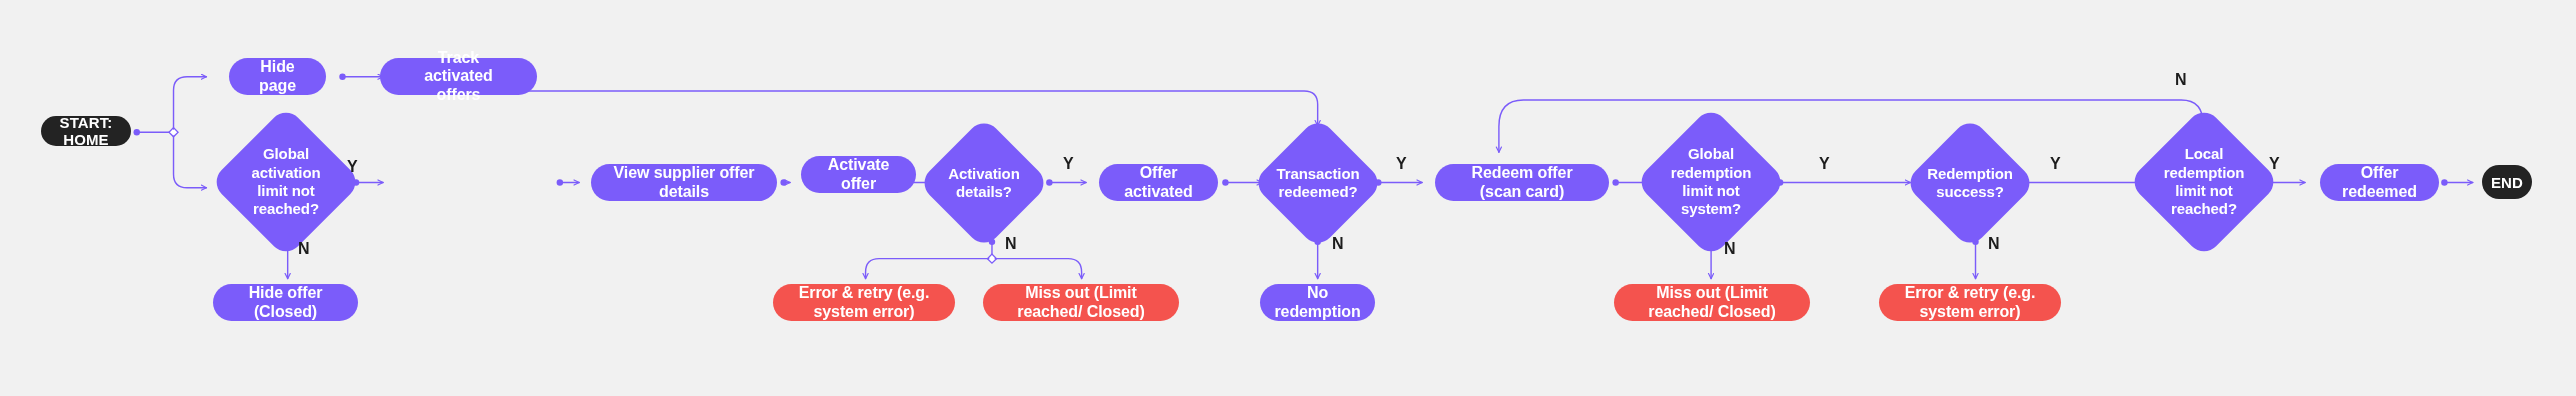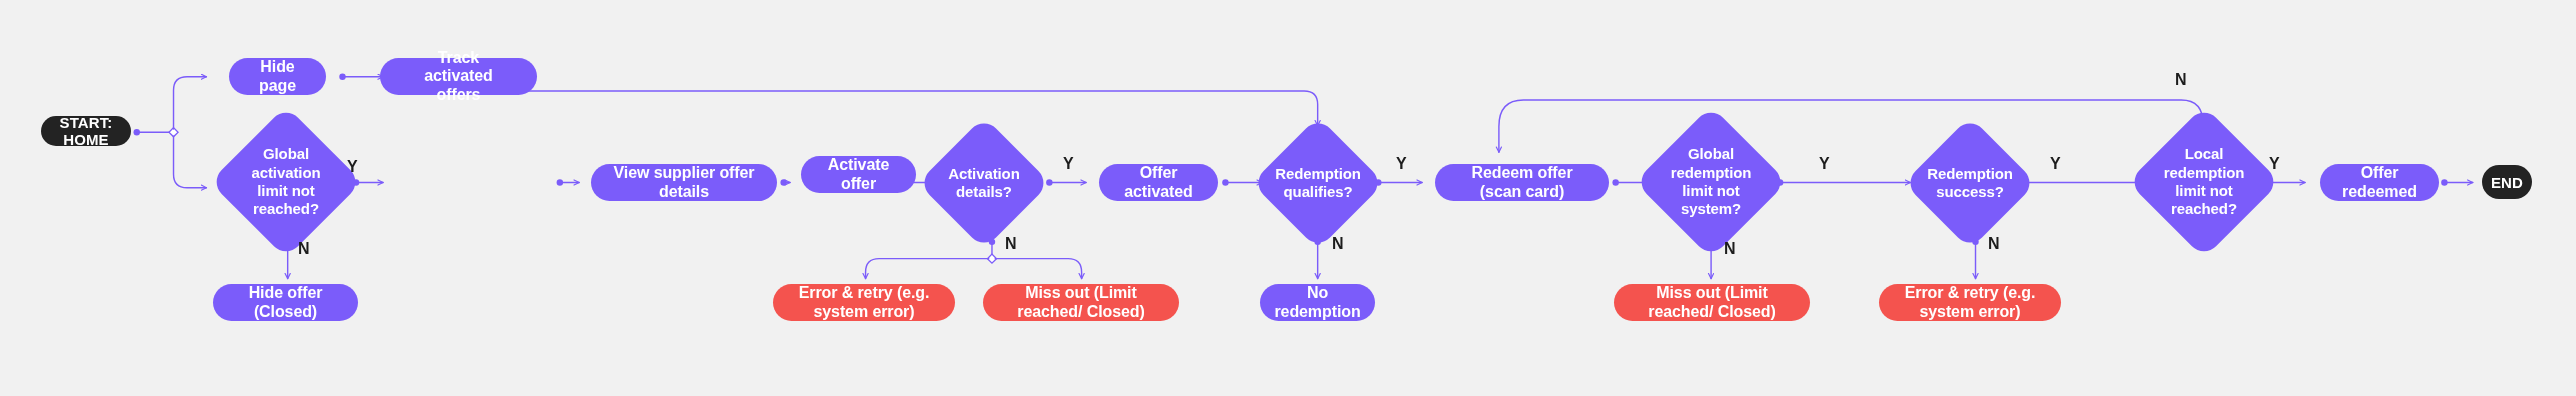--- a/index.html
+++ b/index.html
@@ -192,21 +192,21 @@
   <div class="node pill red" style="left:983px;top:284px;width:196px;height:37px;">
     <span>Miss out (Limit reached/ Closed)</span>
   </div>
 
   <div class="node pill" style="left:1099px;top:164px;width:119px;height:37px;">
     <span>Offer activated</span>
   </div>
 
   <div class="node diamond" style="left:1271px;top:136px;width:94px;height:94px;">
     <span class="dmshape"></span>
-    <span class="dmtext">Redemption qualifies?</span>
+    <span class="dmtext">Transaction redeemed?</span>
   </div>
 
   <div class="node pill" style="left:1260px;top:284px;width:115px;height:37px;">
     <span>No redemption</span>
   </div>
 
   <div class="node pill" style="left:1435px;top:164px;width:174px;height:37px;">
     <span>Redeem offer (scan card)</span>
   </div>
 

